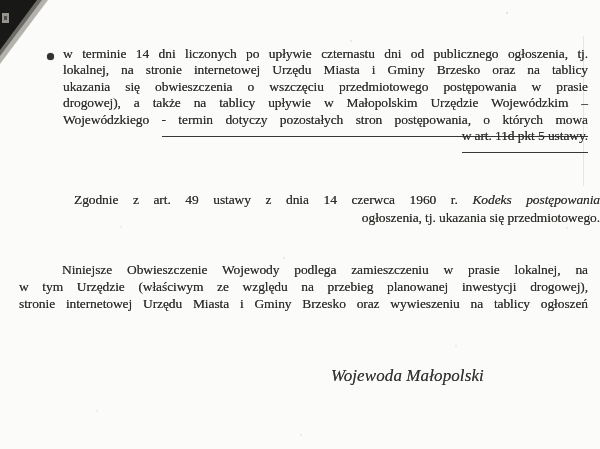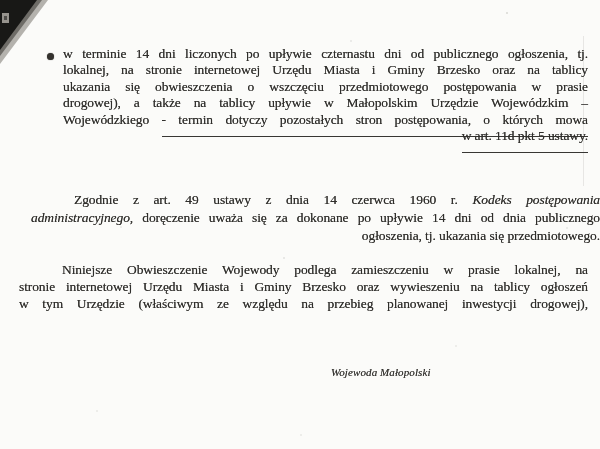--- a/index.html
+++ b/index.html
@@ -36,21 +36,21 @@
     width: 7px; height: 7px; border-radius: 50%;
     background: #34322e;
     box-shadow: 0 0 1px rgba(52,50,46,0.8);
   }
   
   .para1-block { left: 19px; top: 191px; width: 569px; line-height: 18px; margin-left: 12px; }
   .para2-block { left: 19px; top: 262px; width: 569px; line-height: 16.8px; }
   
   .sig {
     position: absolute; left: 331px; top: 366px;
-    font-size: 11px; font-style: italic;
+    font-size: 17px; font-style: italic;
     letter-spacing: 0.1px;
     color: #343330;
     text-shadow: 0 0 0.5px rgba(52,51,48,0.75);
   }
   
   .corner { position: absolute; left: 0; top: 0; width: 80px; height: 80px; }
   .tri { position: absolute; left: 0; top: 0; }
   .tri-outer {
     width: 48px; height: 64px;
     background: #b4b2ad;
@@ -122,25 +122,24 @@
     <div class="jline">w terminie 14 dni liczonych po upływie czternastu dni od publicznego ogłoszenia, tj.</div>
     <div class="jline">lokalnej, na stronie internetowej Urzędu Miasta i Gminy Brzesko oraz na tablicy</div>
     <div class="jline">ukazania się obwieszczenia o wszczęciu przedmiotowego postępowania w prasie</div>
     <div class="jline">drogowej), a także na tablicy upływie w Małopolskim Urzędzie Wojewódzkim –</div>
     <div class="jline"><span>Wojewódzkiego </span><span class="ul">- termin dotyczy pozostałych stron postępowania, o których mowa</span></div>
     <div class="lline"><span class="ul">w art. 11d pkt 5 ustawy.</span></div>
   </div>
 
   <div class="block txt para1-block">
     <div class="jline indent"><span>Zgodnie z art. 49 ustawy z dnia 14 czerwca 1960 r. </span><span class="it">Kodeks postępowania</span></div>
-    <div class="jline"><span class="it">administracyjnego,</span><span> doręczenie uważa się za dokonane po upływie 14 dni od dnia publicznego</span></div>
     <div class="lline">ogłoszenia, tj. ukazania się przedmiotowego.</div>
   </div>
 
   <div class="block txt para2-block">
     <div class="jline indent">Niniejsze Obwieszczenie Wojewody podlega zamieszczeniu w prasie lokalnej, na</div>
+    <div class="jline">w tym Urzędzie (właściwym ze względu na przebieg planowanej inwestycji drogowej),</div>
     <div class="jline">stronie internetowej Urzędu Miasta i Gminy Brzesko oraz wywieszeniu na tablicy ogłoszeń</div>
-    <div class="jline">w tym Urzędzie (właściwym ze względu na przebieg planowanej inwestycji drogowej),</div>
   </div>
 
   <div class="sig">Wojewoda Małopolski</div>
 
 </div>
 
 </body></html>

